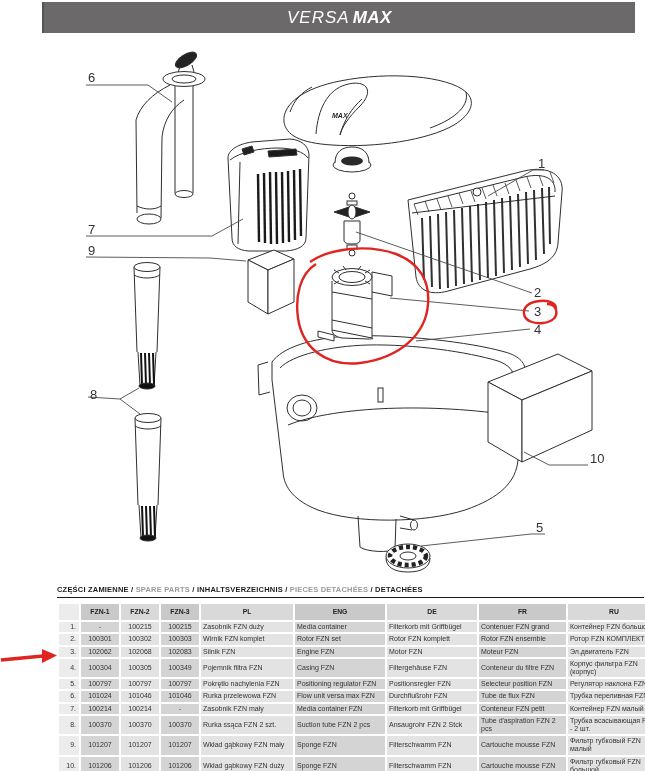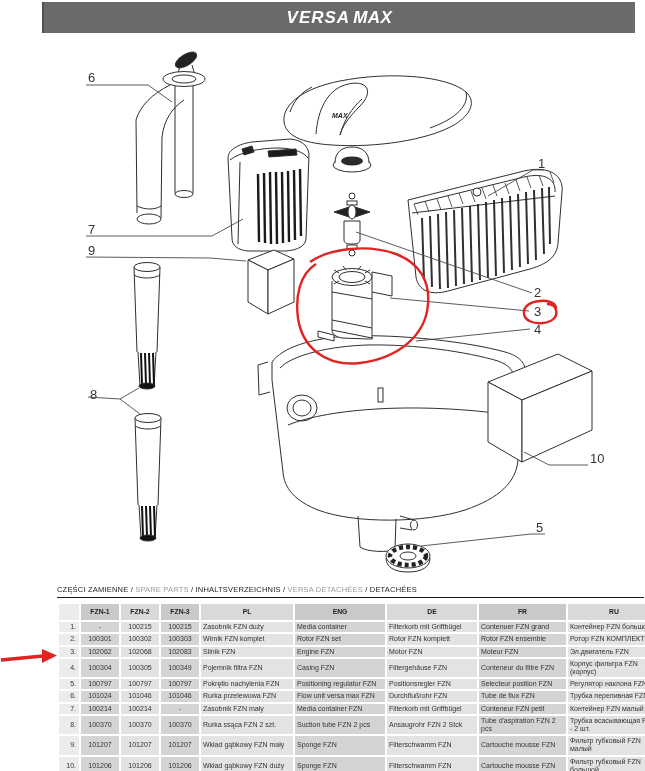--- a/index.html
+++ b/index.html
@@ -7,30 +7,30 @@
     width:645px;height:771px;position:relative;overflow:hidden;background:#ffffff;
     font-family:"Liberation Sans",sans-serif;color:#2b2b2b;
   }
   
   .titlebar{
     position:absolute;left:42px;top:2px;width:591px;height:31px;
     background:#6c696a;border-left:2px solid #555253;
     display:flex;align-items:center;justify-content:center;
     color:#ffffff;
   }
-  .brand-versa{font-style:italic;font-weight:700;font-size:17px;letter-spacing:1px;}
+  .brand-versa{font-style:italic;font-weight:400;font-size:17px;letter-spacing:1px;}
   .brand-max{font-style:italic;font-weight:800;font-size:17px;letter-spacing:.5px;margin-left:3px;}
   
   .diagram{position:absolute;left:0;top:30px;width:645px;height:555px;}
   .diagram svg{display:block;}
   
   .parts{position:absolute;left:0;top:585px;width:645px;}
   .table-title{margin-left:57px;font-size:7.5px;letter-spacing:.2px;white-space:nowrap;}
-  .table-title .bold{font-weight:400;color:#1c1c1c;margin-top:33px;}
-  .table-title .gray{font-weight:400;color:#9a9a9a;}
+  .table-title .bold{font-weight:700;color:#1c1c1c;margin-top:33px;}
+  .table-title .gray{font-weight:700;color:#9a9a9a;}
   .title-rule{margin:3px 0 4px 57px;width:587px;border-top:1.6px solid #1a1a1a;}
   table.parts-table{
     margin-left:57px;border-collapse:separate;border-spacing:2px 2px;
     table-layout:fixed;width:587px;font-size:7px;line-height:8.2px;
   }
   .parts-table th{
     font-size:6.8px;font-weight:700;text-align:center;color:#222;
     padding:4px 1px;background:#d9d9d9;
   }
   .parts-table td{
@@ -254,21 +254,21 @@
   </g>
 
   <g stroke="#e02421" stroke-width="2.4" fill="none">
     <path d="M310,262 C330,248 368,244 396,254 C420,263 430,282 428,304 C426,334 400,358 360,363 C324,367 302,346 298,318 C295,296 300,274 316,264"></path>
     <path d="M556,310 C557,303 549,300 540,301 C529,302 523,307 524,314 C525,321 534,324 543,323 C552,322 558,317 556,310 C555,306 551,304 547,304"></path>
   </g>
 </svg>
 </div>
 
 <div class="parts">
-  <div class="table-title"><span class="bold">CZĘŚCI ZAMIENNE</span><span class="bold"> / </span><span class="gray">SPARE PARTS</span><span class="bold"> / </span><span class="bold">INHALTSVERZEICHNIS</span><span class="bold"> / </span><span class="gray">VERSA DETACHÉES</span><span class="bold"> / </span><span class="bold">DETACHÉES</span></div>
+  <div class="table-title"><span class="bold">CZĘŚCI ZAMIENNE</span><span class="bold"> / </span><span class="gray">SPARE PARTS</span><span class="bold"> / </span><span class="bold">INHALTSVERZEICHNIS</span><span class="bold"> / </span><span class="gray">PIECES DETACHÉES</span><span class="bold"> / </span><span class="bold">DETACHÉES</span></div>
   <div class="title-rule"></div>
   <table class="parts-table">
     <thead>
       <tr>
           <th class="c0 first"></th>
           <th class="c1 dark">FZN-1</th>
           <th class="c2">FZN-2</th>
           <th class="c3 dark">FZN-3</th>
           <th class="c4">PL</th>
           <th class="c5 dark">ENG</th>

